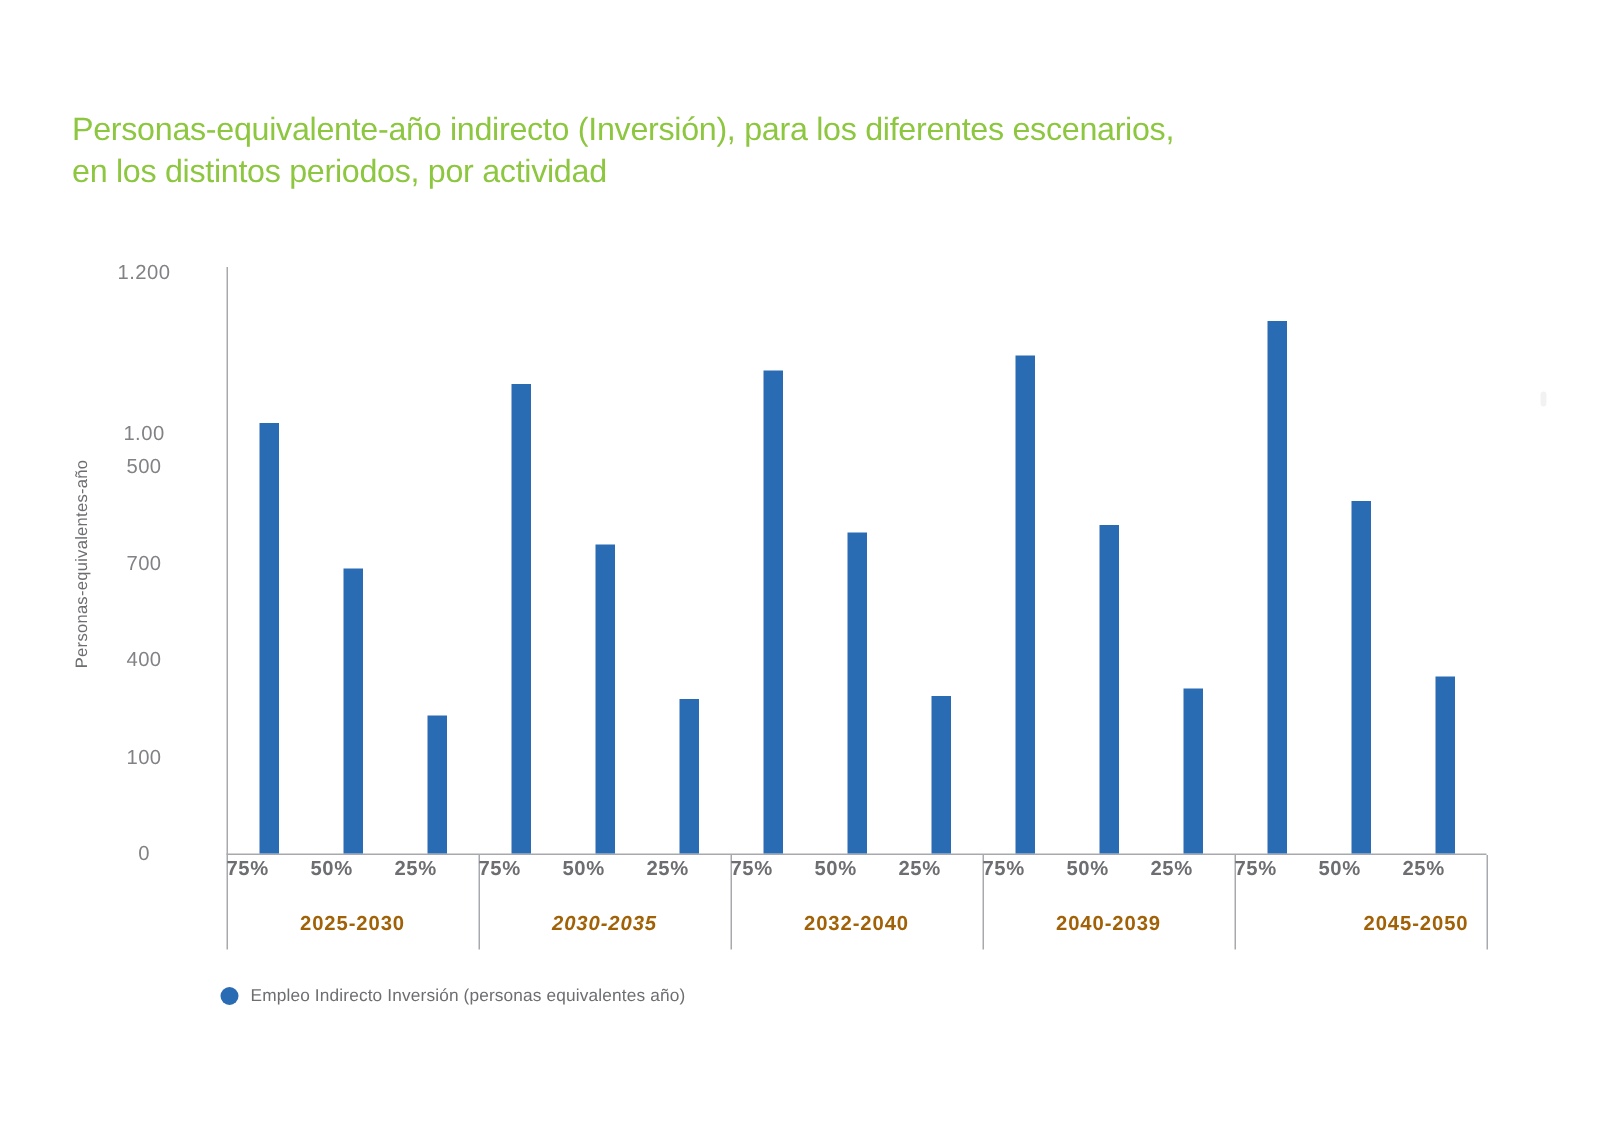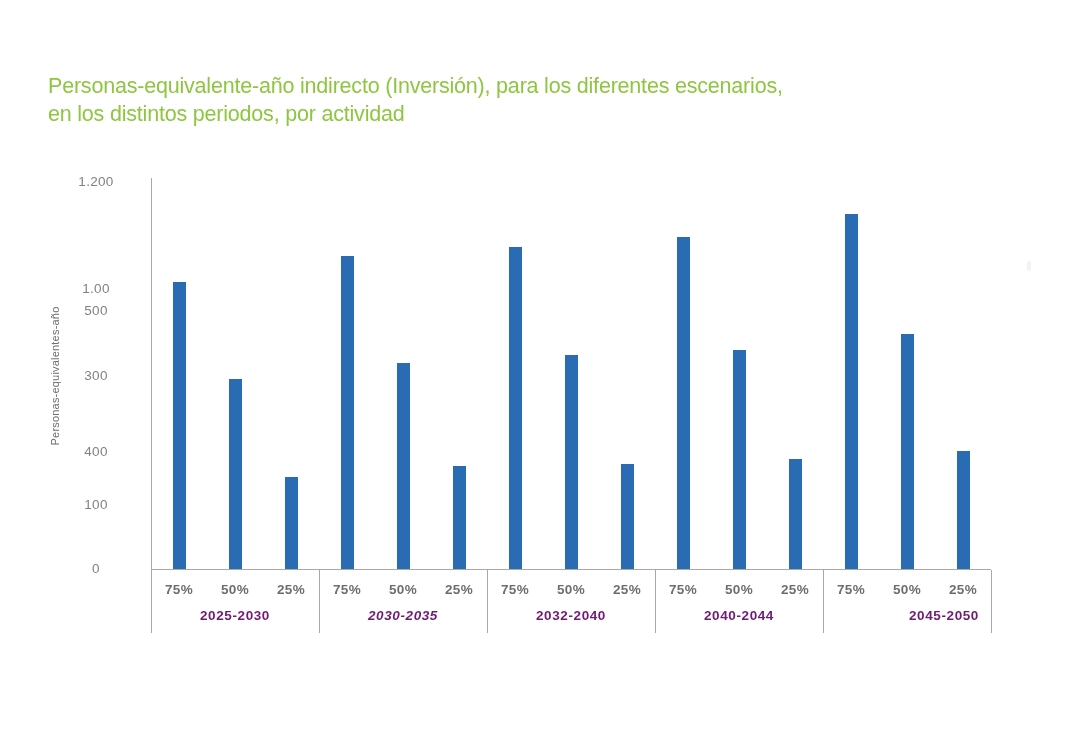--- a/index.html
+++ b/index.html
@@ -66,32 +66,31 @@
     left: 151px; top: 570px;
     width: 840px; height: 63px;
   }
   .separator {
     position: absolute;
     top: 0; width: 1px; height: 63px;
     background: #a7a9ac;
   }
   .scenario-label {
     position: absolute;
-    top: 12px; height: 18px;
-    text-align: center;
+    top: 1px; height: 18px;
     color: #6d6e71;
     font-size: 13.5px;
     font-weight: 700;
     letter-spacing: 0.4px;
   }
   .period-label {
     position: absolute;
     top: 38px; height: 18px;
     text-align: center;
-    color: #701a75;
+    color: #a16207;
     font-size: 13.5px;
     font-weight: 700;
     letter-spacing: 0.6px;
   }
 
   .legend {
     position: absolute;
     left: 147px; top: 658px;
     display: flex;
     align-items: center;
@@ -125,22 +124,22 @@
     <div>Personas-equivalente-año indirecto (Inversión), para los diferentes escenarios,</div>
     <div>en los distintos periodos, por actividad</div>
   </div>
 
   <div class="y-axis-title">Personas-equivalentes-año</div>
 
   <div class="y-ticks">
       <div class="y-tick" style="top: 174px;">1.200</div>
       <div class="y-tick" style="top: 249px; margin-top: 32px;">1.00</div>
       <div class="y-tick" style="top: 303px;">500</div>
-      <div class="y-tick" style="top: 367.5px;">300</div>
-      <div class="y-tick" style="top: 432px; margin-top: 12px;">400</div>
+      <div class="y-tick" style="top: 367.5px;">700</div>
+      <div class="y-tick" style="top: 432px;">400</div>
       <div class="y-tick" style="top: 496.5px;">100</div>
       <div class="y-tick" style="top: 561px;">0</div>
     </div>
 
   <div class="y-axis-line"></div>
 
   <div class="plot-area">
       <div class="bar" style="left: 21.5px; height: 287.025px; background: rgb(42, 108, 180);"></div>
       <div class="bar" style="left: 77.5px; height: 190.275px; background: rgb(42, 108, 180);"></div>
       <div class="bar" style="left: 133.5px; height: 91.9125px; background: rgb(42, 108, 180);"></div>
@@ -170,25 +169,29 @@
       <div class="period-label" style="left: 168px; width: 168px; font-style: italic;">2030-2035</div>
       <div class="separator" style="left: 336px;"></div>
       <div class="scenario-label" style="left: 336px; width: 56px;">75%</div>
       <div class="scenario-label" style="left: 392px; width: 56px;">50%</div>
       <div class="scenario-label" style="left: 448px; width: 56px;">25%</div>
       <div class="period-label" style="left: 336px; width: 168px;">2032-2040</div>
       <div class="separator" style="left: 504px;"></div>
       <div class="scenario-label" style="left: 504px; width: 56px;">75%</div>
       <div class="scenario-label" style="left: 560px; width: 56px;">50%</div>
       <div class="scenario-label" style="left: 616px; width: 56px;">25%</div>
-      <div class="period-label" style="left: 504px; width: 168px;">2040-2044</div>
+      <div class="period-label" style="left: 504px; width: 168px;">2040-2039</div>
       <div class="separator" style="left: 672px;"></div>
       <div class="scenario-label" style="left: 672px; width: 56px;">75%</div>
       <div class="scenario-label" style="left: 728px; width: 56px;">50%</div>
       <div class="scenario-label" style="left: 784px; width: 56px;">25%</div>
       <div class="period-label" style="left: 668px; width: 168px; padding-left: 41px;">2045-2050</div>
       <div class="separator" style="left: 840px;"></div>
     </div>
 
+  <div class="legend">
+    <span class="legend-dot" style="background: rgb(42, 108, 180);"></span>
+    <span class="legend-label">Empleo Indirecto Inversión (personas equivalentes año)</span>
+  </div>
 
   <div class="faint-mark"></div>
 
 </div>
 
 </body></html>

